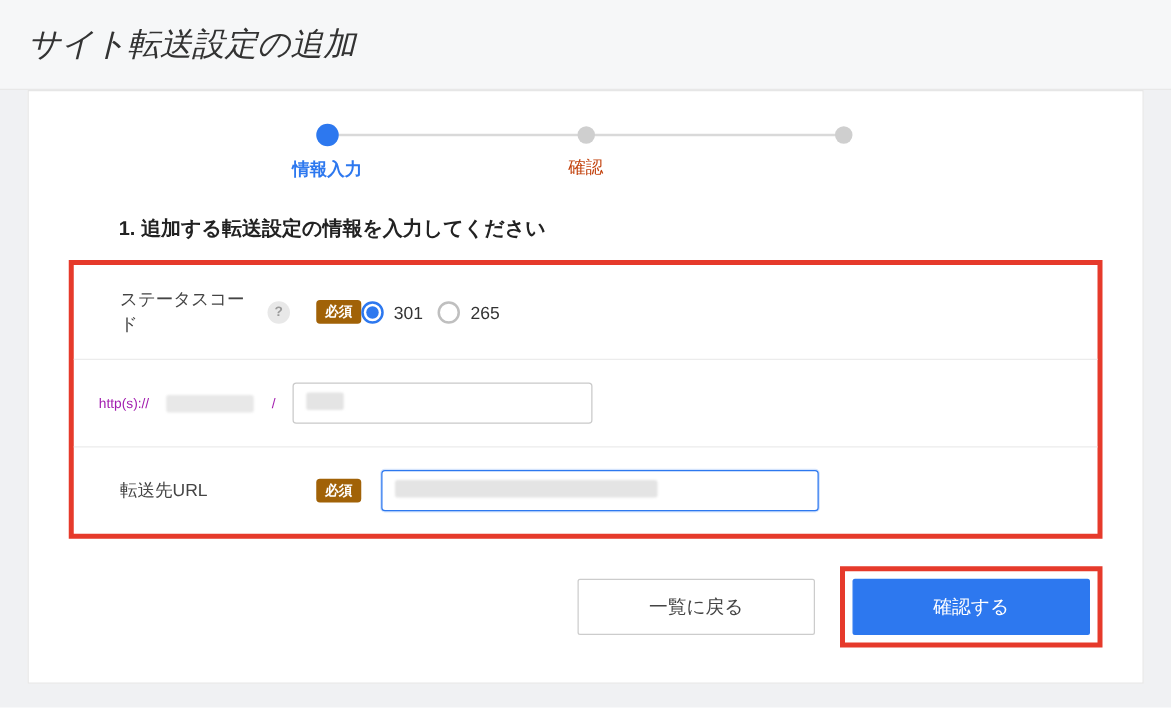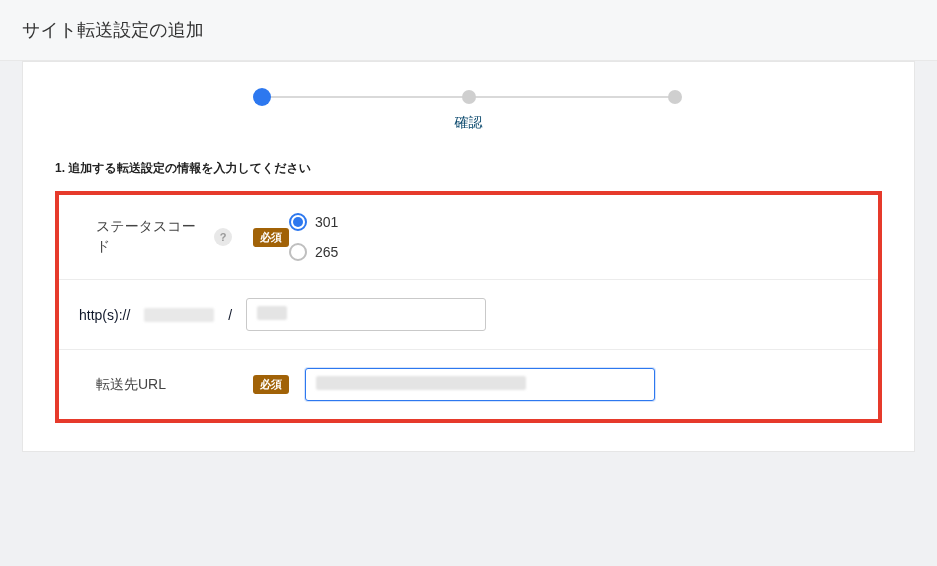--- a/index.html
+++ b/index.html
@@ -9,23 +9,24 @@
   width: 937px;
   height: 566px;
   color: #333;
 }
 .header {
   padding: 18px 22px;
   background: #f6f7f8;
   border-bottom: 1px solid #e8e8e8;
 }
 .header h1 {
-  font-size: 18px;
+  font-size: 26px;
   font-weight: 400;
   color: #333;
+  font-style: italic;
 }
 .card {
   background: #fff;
   margin: 0 22px 22px 22px;
   padding: 28px 32px 28px 32px;
   border: 1px solid #e6e6e6;
 }
 .stepper {
   display: flex;
   align-items: flex-start;
@@ -54,29 +55,30 @@
   top: 6px;
   left: 50%;
   right: -50%;
   height: 2px;
   background: #d9d9d9;
   z-index: 1;
 }
 .step:last-child .step-line { display: none; }
 .step-label {
   font-size: 14px;
-  color: #0c4a6e;
+  color: #c2410c;
   font-weight: 500;
 }
 .step.active .step-label { color: #2d78ef; font-weight: 600; }
 .section-title {
-  font-size: 12px;
+  font-size: 16px;
   font-weight: 700;
   color: #222;
   margin-bottom: 14px;
+  margin-left: 40px;
 }
 .form-box {
   border: 4px solid #e63a2b;
   padding: 0;
 }
 .form-row {
   display: flex;
   align-items: center;
   padding: 18px 20px;
   border-bottom: 1px solid #ececec;
@@ -129,22 +131,22 @@
 }
 .radio-item.selected .radio-circle { border-color: #2d78ef; }
 .radio-item.selected .radio-circle::after {
   content: "";
   position: absolute;
   width: 10px; height: 10px;
   background: #2d78ef;
   border-radius: 50%;
   top: 2px; left: 2px;
 }
-.radio-set { display: flex; flex-direction: column; gap: 12px; }
-.prefix-text { font-size: 14px; color: #0f172a; }
+.radio-set { display: flex; flex-direction: row; gap: 12px; }
+.prefix-text { font-size: 11px; color: #a21caf; }
 .obscured {
   display: inline-block;
   width: 70px; height: 14px;
   background: #e8e8e8;
   vertical-align: middle;
   border-radius: 2px;
   filter: blur(1px);
 }
 .text-input {
   border: 1px solid #c9c9c9;
@@ -197,20 +199,21 @@
 <div class="header">
   <h1>サイト転送設定の追加</h1>
 </div>
 
 <div class="card">
 
   <div class="stepper">
     <div class="step active">
       <div class="step-dot"></div>
       <div class="step-line"></div>
+      <div class="step-label">情報入力</div>
     </div>
     <div class="step">
       <div class="step-dot"></div>
       <div class="step-line"></div>
       <div class="step-label">確認</div>
     </div>
     <div class="step">
       <div class="step-dot"></div>
     </div>
   </div>
@@ -257,14 +260,20 @@
       </div>
       <div class="field-col">
         <div class="text-input long">
           <span class="input-obscured" style="width:210px"></span>
         </div>
       </div>
     </div>
 
   </div>
 
+  <div class="actions">
+    <button class="btn">一覧に戻る</button>
+    <div class="primary-wrap">
+      <button class="btn btn-primary">確認する</button>
+    </div>
+  </div>
 
 </div>
 
 </body></html>

